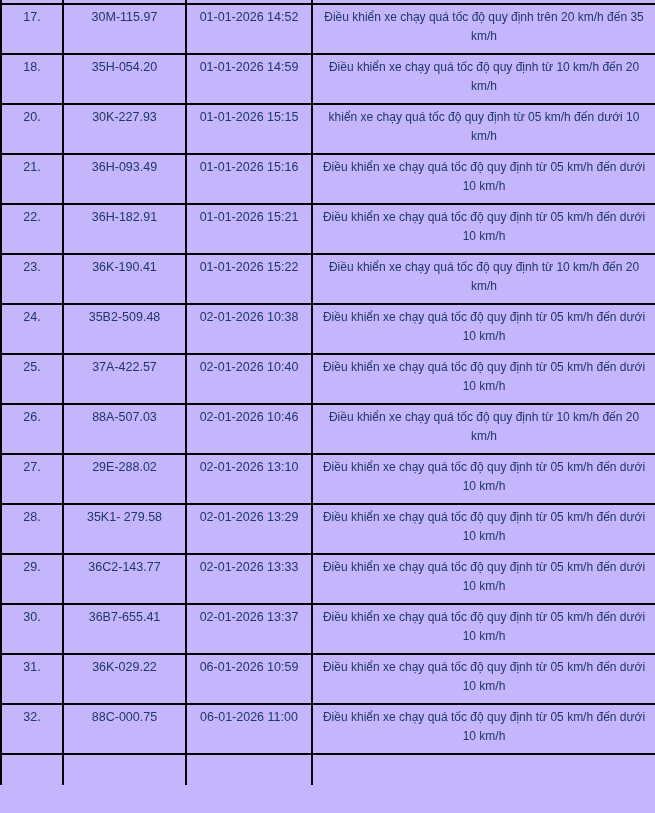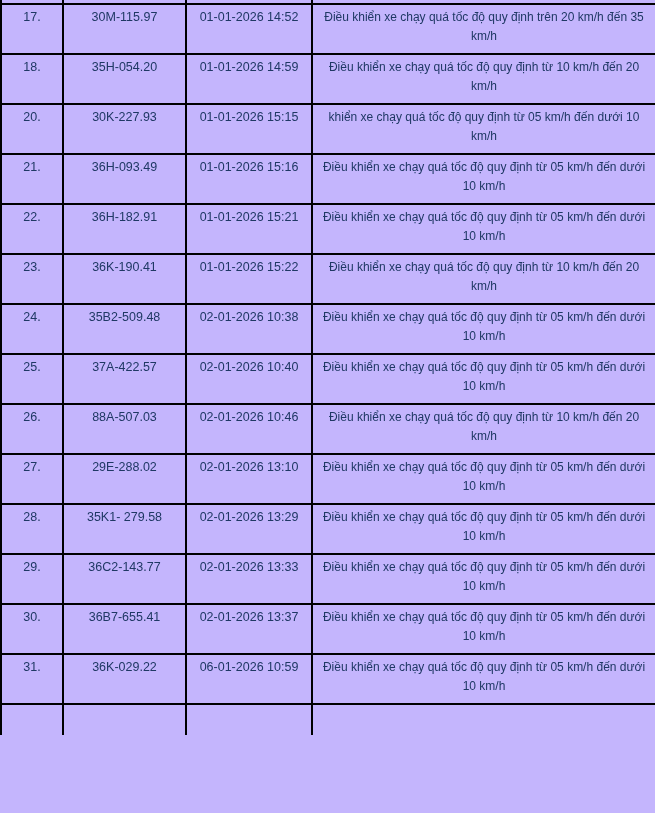--- a/index.html
+++ b/index.html
@@ -144,20 +144,26 @@
     <td class="c-plate">36B7-655.41</td>
     <td class="c-dt">02-01-2026 13:37</td>
     <td class="c-desc">Điều khiển xe chạy quá tốc độ quy định từ 05 km/h đến dưới 10 km/h</td>
   </tr>
         <tr class="vrow">
     <td class="c-no">31.</td>
     <td class="c-plate">36K-029.22</td>
     <td class="c-dt">06-01-2026 10:59</td>
     <td class="c-desc">Điều khiển xe chạy quá tốc độ quy định từ 05 km/h đến dưới 10 km/h</td>
   </tr>
+        <tr class="vrow">
+    <td class="c-no">32.</td>
+    <td class="c-plate">88C-000.75</td>
+    <td class="c-dt">06-01-2026 11:00</td>
+    <td class="c-desc">Điều khiển xe chạy quá tốc độ quy định từ 05 km/h đến dưới 10 km/h</td>
+  </tr>
         <tr class="partial-bottom" id="rows-anchor">
         <td class="c-no"></td>
         <td class="c-plate"></td>
         <td class="c-dt"></td>
         <td class="c-desc"></td>
       </tr>
     </tbody>
   </table>
 </div>
 

